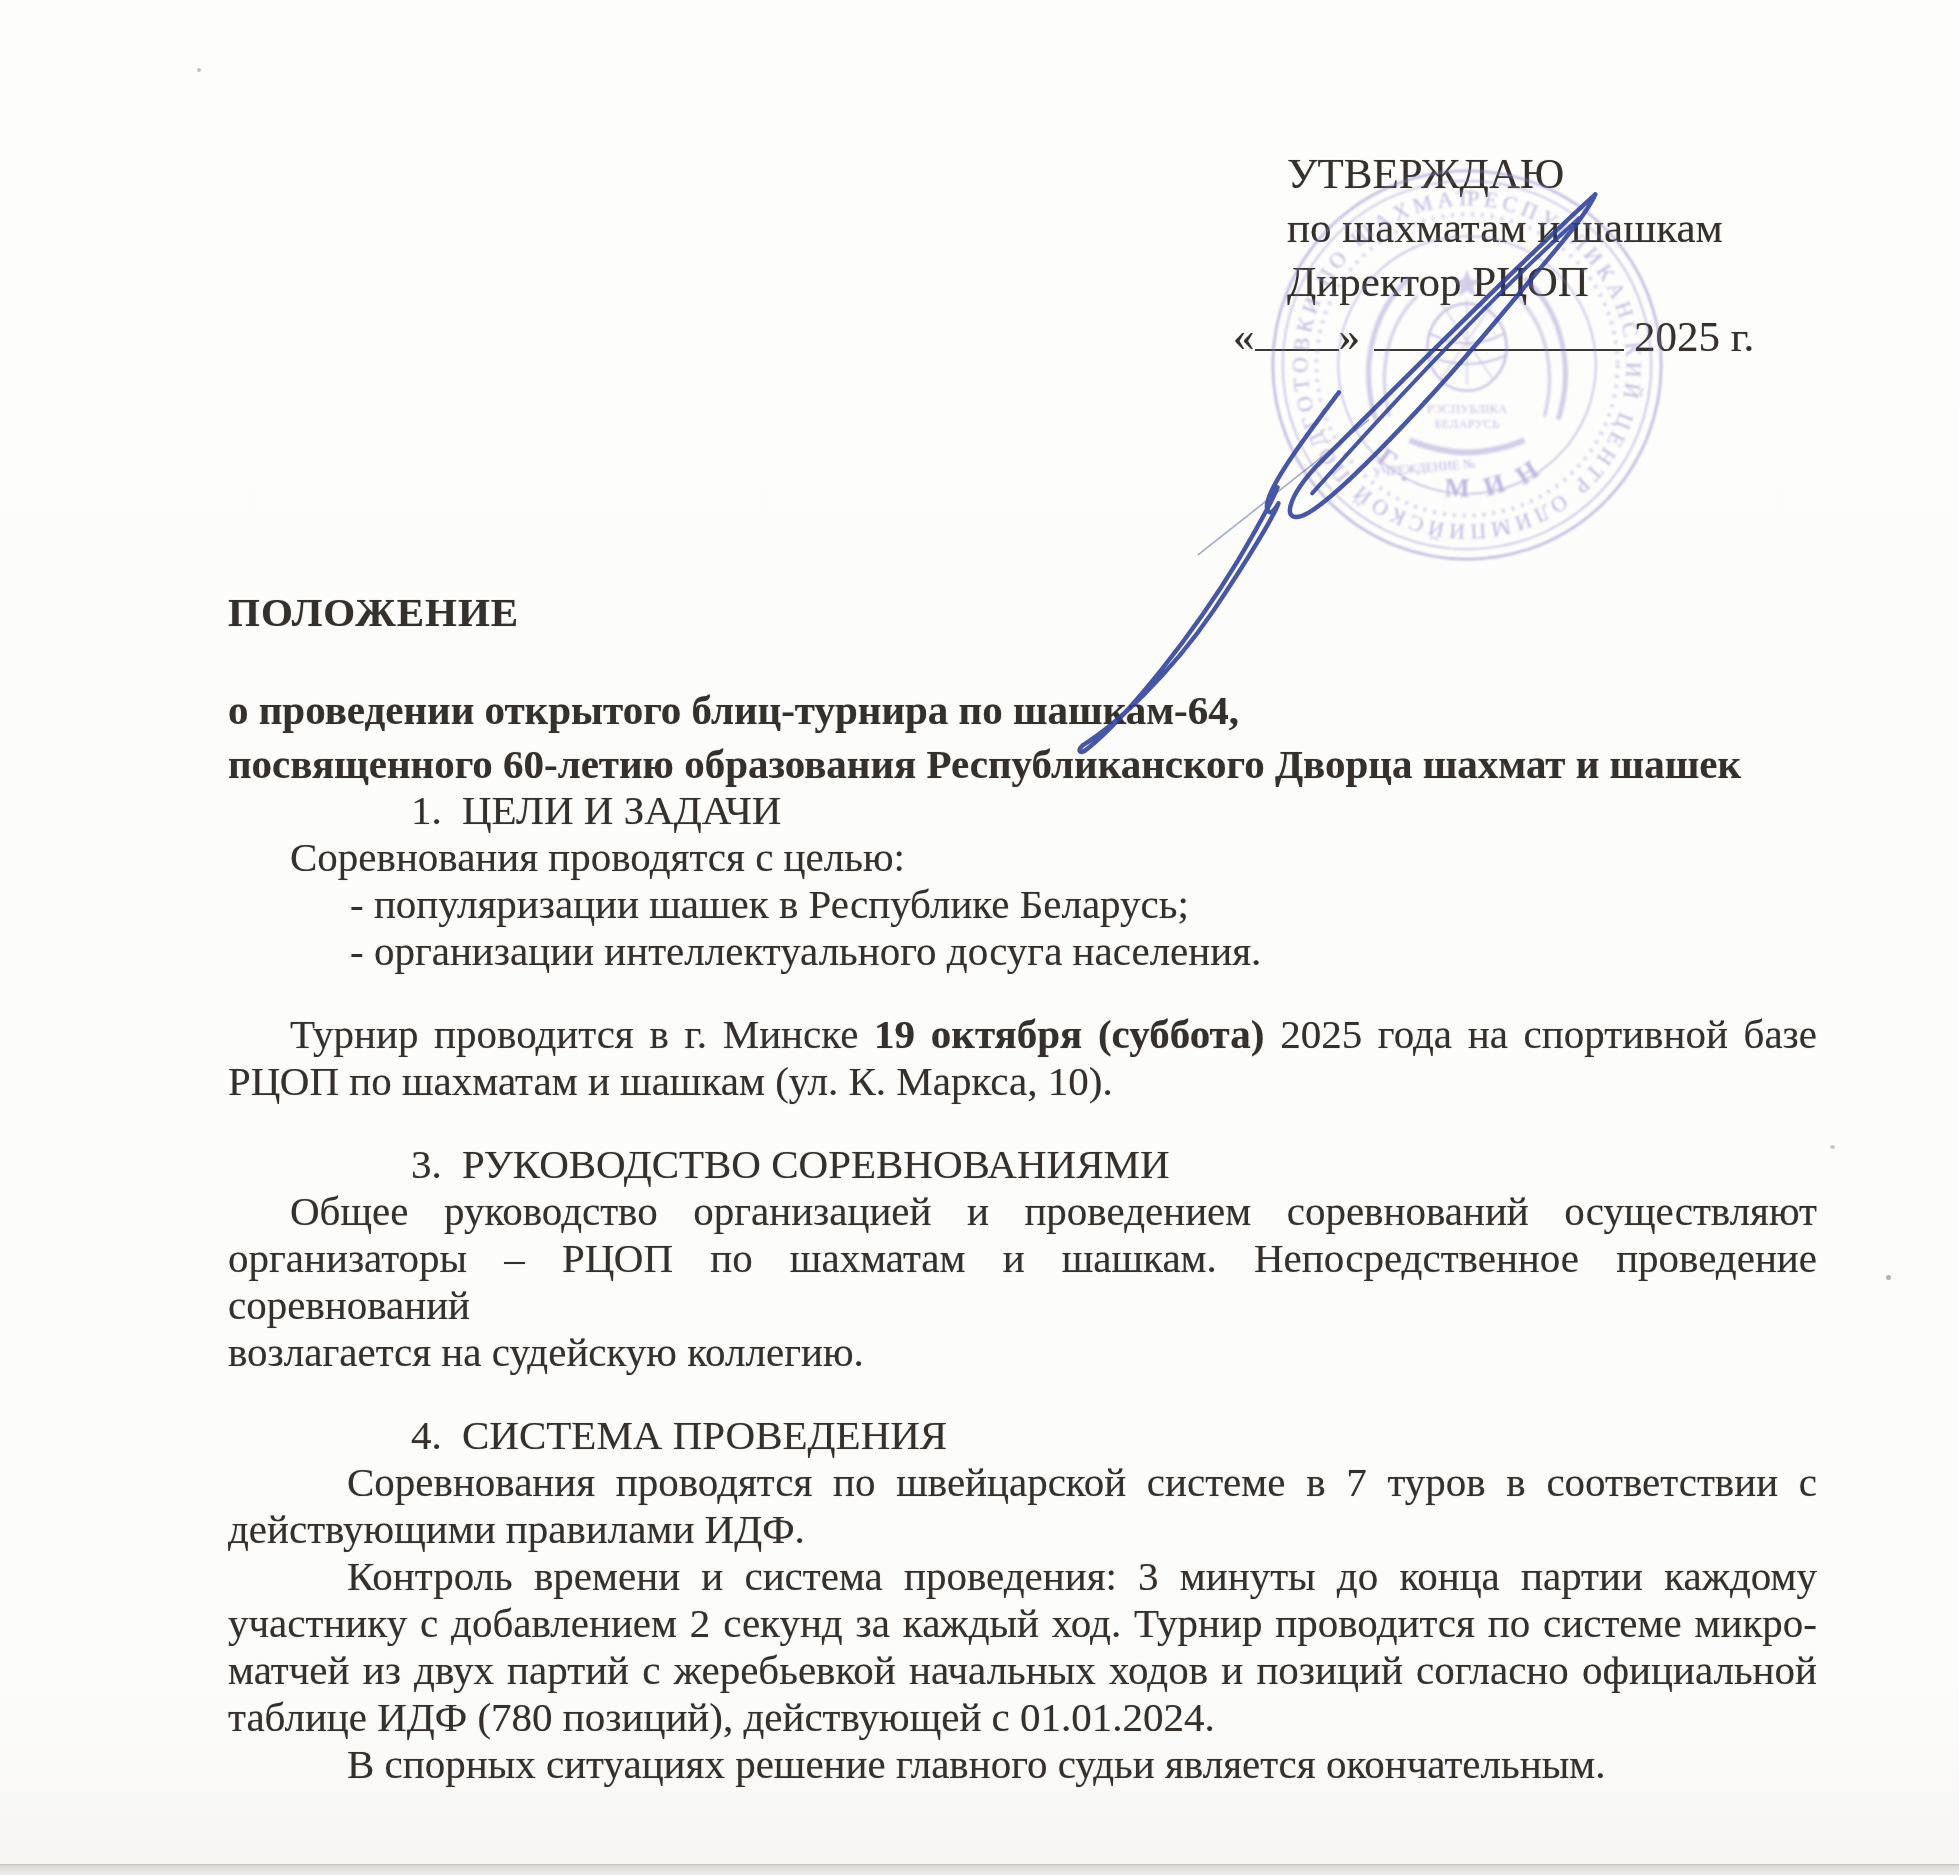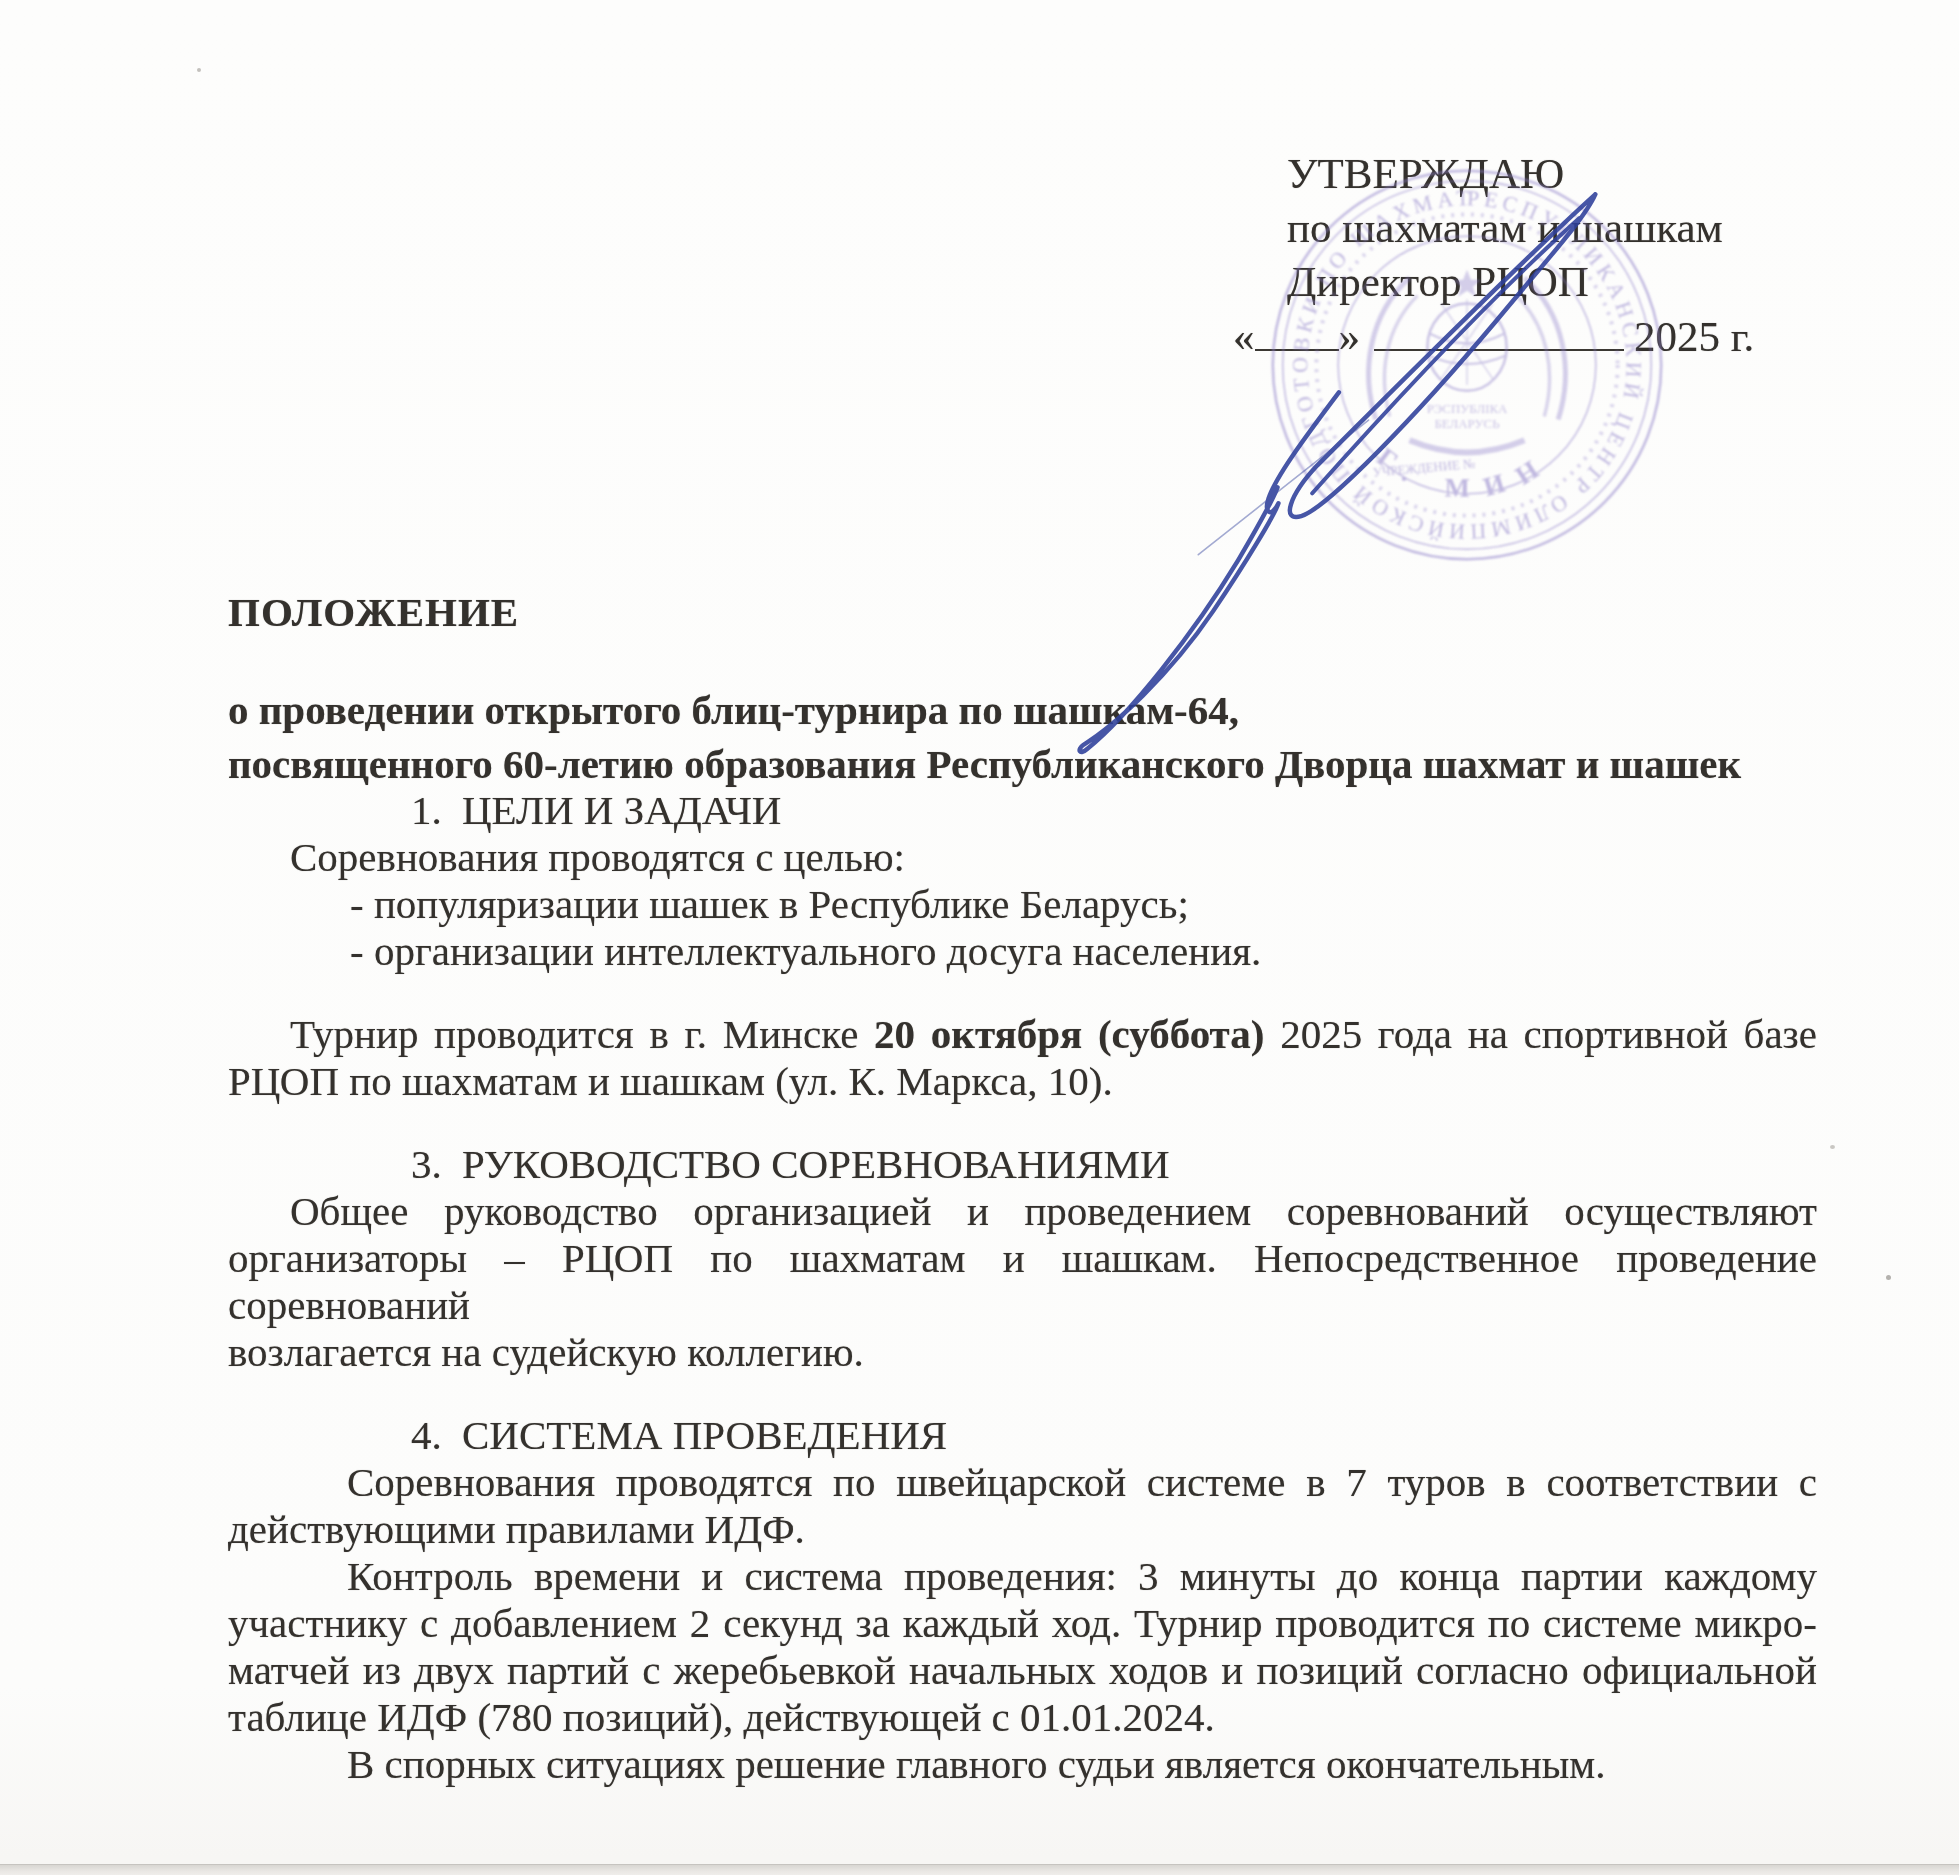--- a/index.html
+++ b/index.html
@@ -129,21 +129,21 @@
   </div>
 
   <div class="body-col txt">
       <div class="section">
         <div class="h"><span class="h-num">1.</span><span>ЦЕЛИ И ЗАДАЧИ</span></div>
         <div class="line ind-first"><span>Соревнования проводятся с целью:</span></div>
         <div class="line ind-item"><span>- популяризации шашек в Республике Беларусь;</span></div>
         <div class="line ind-item"><span>- организации интеллектуального досуга населения.</span></div>
       </div>
       <div class="section">
-        <div class="line ind-first fill"><span>Турнир проводится в г. Минске </span><b>20 октября (суббота)</b><span> 2025 года на спортивной базе</span></div>
+        <div class="line ind-first fill"><span>Турнир проводится в г. Минске </span><b>19 октября (суббота)</b><span> 2025 года на спортивной базе</span></div>
         <div class="line ind-none"><span>РЦОП по шахматам и шашкам (ул. К. Маркса, 10).</span></div>
       </div>
       <div class="section">
         <div class="h"><span class="h-num">3.</span><span>РУКОВОДСТВО СОРЕВНОВАНИЯМИ</span></div>
         <div class="line ind-first fill"><span>Общее руководство организацией и проведением соревнований осуществляют</span></div>
         <div class="line ind-none fill"><span>организаторы – РЦОП по шахматам и шашкам. Непосредственное проведение соревнований</span></div>
         <div class="line ind-none"><span>возлагается на судейскую коллегию.</span></div>
       </div>
       <div class="section">
         <div class="h"><span class="h-num">4.</span><span>СИСТЕМА ПРОВЕДЕНИЯ</span></div>

